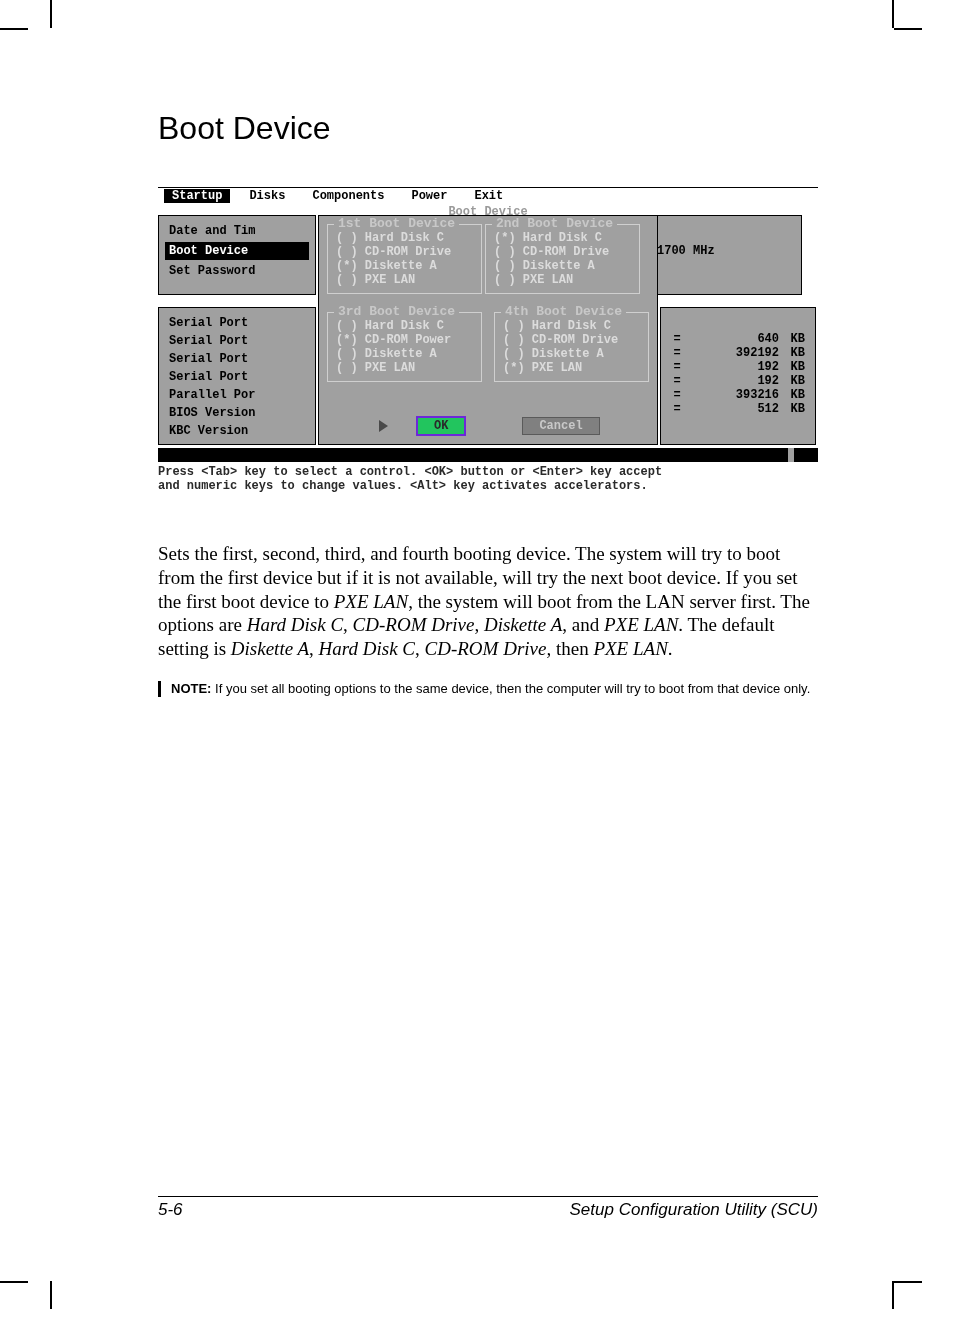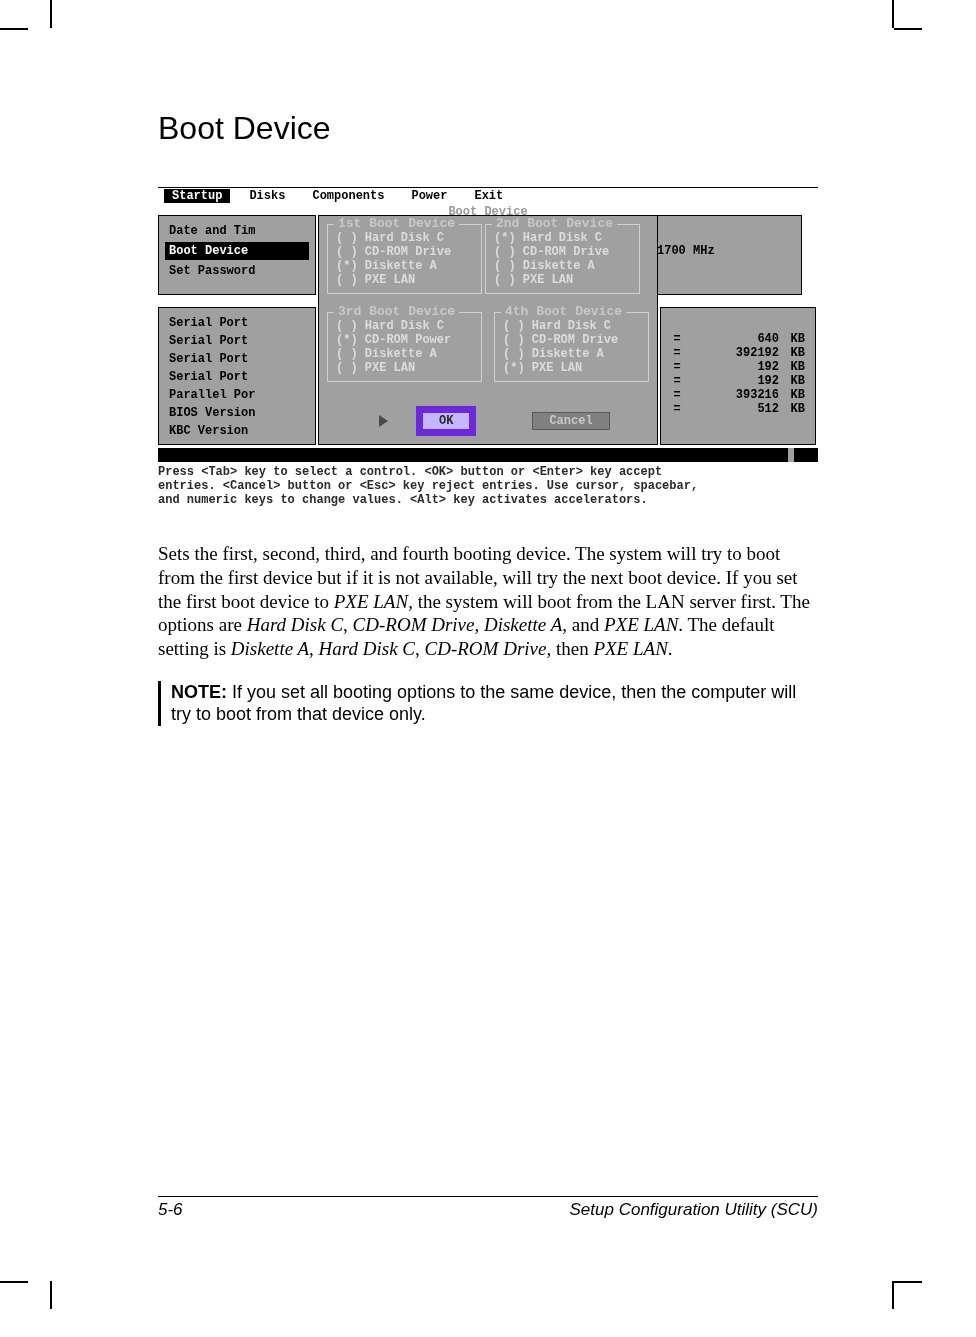--- a/index.html
+++ b/index.html
@@ -116,21 +116,21 @@
     width: 0; height: 0;
     border-top: 6px solid transparent;
     border-bottom: 6px solid transparent;
     border-left: 9px solid #4a4a4a;
   }
   .bios .btn {
     display: inline-block;
     padding: 1px 16px;
     font-weight: bold;
   }
-  .bios .btn.ok { background: #c4b5fd; color: #2a2a2a; border: 7px solid #6d28d9; }
+  .bios .btn.ok { background: #22c55e; color: #2a2a2a; border: 2px solid #6d28d9; }
   .bios .btn.cancel { background: #808080; color: #c8c8c8; border: 1px solid #5a5a5a; }
 
   .bios .black-strip {
     position: absolute;
     left: 0; top: 261px; width: 100%; height: 14px;
     background: #000;
   }
   .bios .black-strip::after {
     content: "";
     position: absolute;
@@ -162,21 +162,21 @@
     margin-top: 4px;
   }
   .note .bar {
     width: 3px;
     background: #000;
     margin-right: 10px;
     flex: 0 0 3px;
   }
   .note .txt {
     font-family: Arial, Helvetica, sans-serif;
-    font-size: 18px;
+    font-size: 13px;
     line-height: 1.25;
   }
   .note .txt b { font-weight: bold; }
 
   
   .footer {
     position: absolute;
     left: 158px;
     width: 660px;
     top: 1196px;
@@ -308,21 +308,20 @@
         <span class="btn ok">OK</span>
         <span class="ok-after"></span>
         <span class="btn cancel">Cancel</span>
       </div>
     </div>
 
     <div class="black-strip"></div>
 
     <div class="help">
       <div>Press &lt;Tab&gt; key to select a control. &lt;OK&gt; button or &lt;Enter&gt; key accept</div>
-      <div>entries. &lt;Cancel&gt; button or &lt;Esc&gt; key reject entries. Use cursor, spacebar,</div>
       <div>and numeric keys to change values. &lt;Alt&gt; key activates accelerators.</div>
     </div>
   </div>
 
   <p class="body-text">
     <span>Sets the first, second, third, and fourth booting device. The system will try to boot from the first device but if it is not available, will try the next boot device. If you set the first boot device to </span><span class="ital">PXE LAN</span><span>, the system will boot from the LAN server first. The options are </span><span class="ital">Hard Disk C</span><span>, </span><span class="ital">CD-ROM Drive</span><span>, </span><span class="ital">Diskette A</span><span>, and </span><span class="ital">PXE LAN</span><span>. The default setting is </span><span class="ital">Diskette A</span><span>, </span><span class="ital">Hard Disk C</span><span>, </span><span class="ital">CD-ROM Drive,</span><span> then </span><span class="ital">PXE LAN</span><span>.</span>
   </p>
 
   <div class="note">
     <div class="bar"></div>

